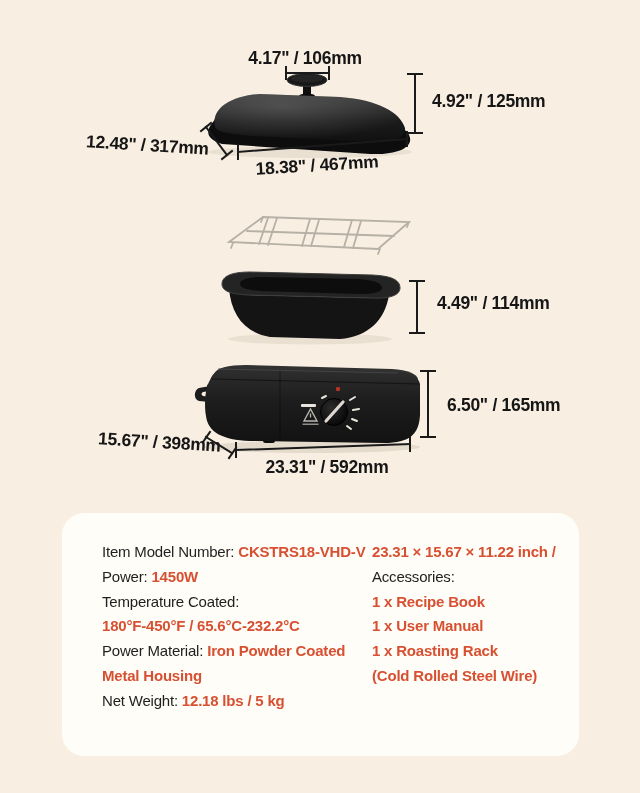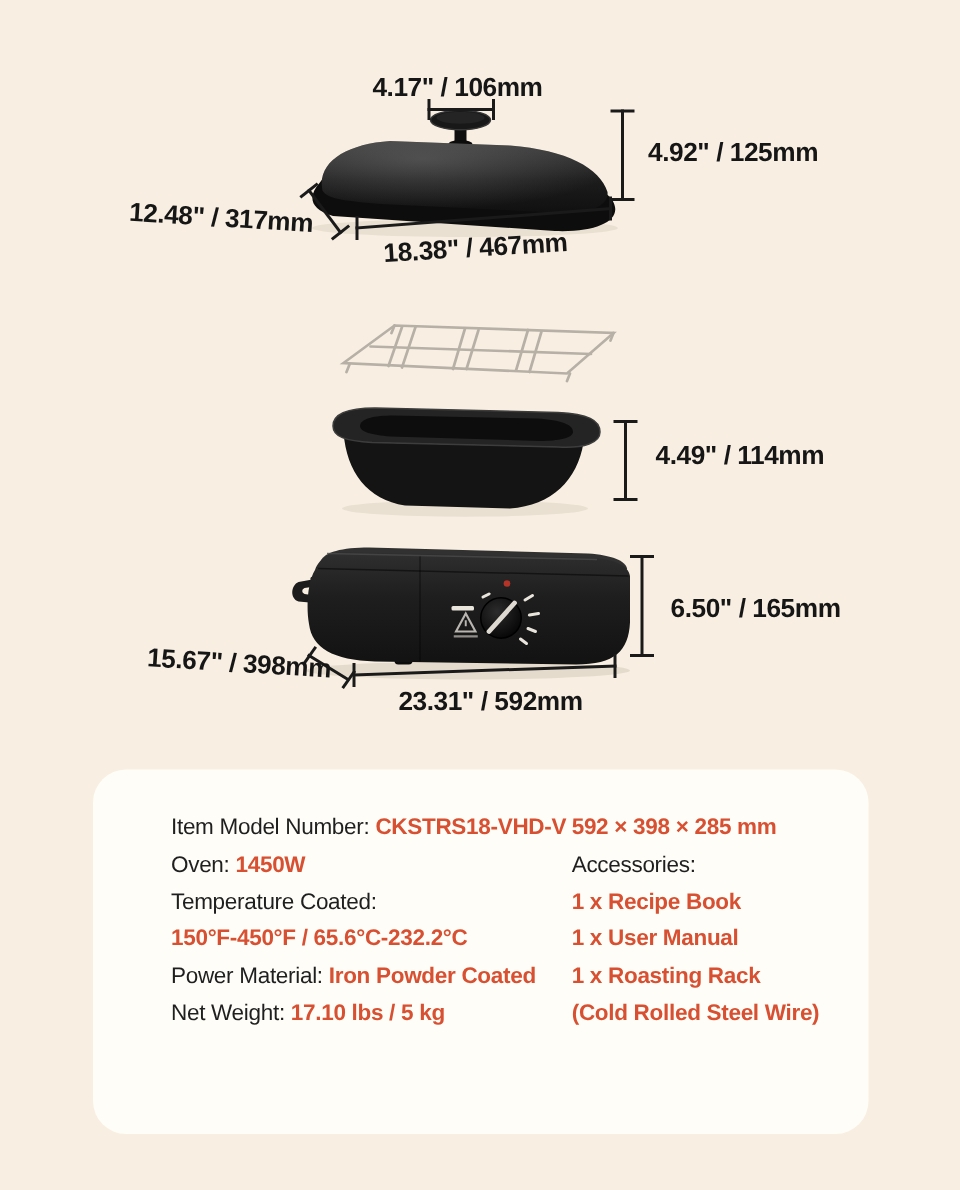--- a/index.html
+++ b/index.html
@@ -30,21 +30,21 @@
   .rot-cw{transform:rotate(3.5deg);}
   .rot-ccw{transform:rotate(-3.5deg);}
   .center{text-align:center;}
   .spec-card{
     position:absolute;
     left:62px;top:513px;
     width:517px;height:243px;
     background:var(--card);
     border-radius:22px;
     display:flex;
-    padding:27px 0 0 52px;
+    padding:27px 0 0 40px;
   }
   .spec-col{display:flex;flex-direction:column;}
   .spec-col.left{width:270px;}
   .spec-col.right{width:200px;}
   .spec-row{
     font-size:15px;
     line-height:24.8px;
     white-space:pre-wrap;
     letter-spacing:-0.2px;
   }
@@ -204,27 +204,28 @@
 <div class="dim-label rot-ccw center" style="left:247px;top:155px;width:140px;">18.38" / 467mm</div>
 <div class="dim-label" style="left:437px;top:293px;">4.49" / 114mm</div>
 <div class="dim-label" style="left:447px;top:395px;">6.50" / 165mm</div>
 <div class="dim-label rot-cw" style="left:98px;top:432px;">15.67" / 398mm</div>
 <div class="dim-label center" style="left:257px;top:457px;width:140px;">23.31" / 592mm</div>
 </div>
 
 <div class="spec-card">
   <div class="spec-col left">
     <div class="spec-row"><span class="spec-label">Item Model Number: </span><span class="spec-value">CKSTRS18-VHD-V</span></div>
-    <div class="spec-row"><span class="spec-label">Oven: </span><span class="spec-value">1450W</span></div>
+    <div class="spec-row"><span class="spec-label">Power: </span><span class="spec-value">1450W</span></div>
     <div class="spec-row"><span class="spec-label">Temperature Coated:</span><span class="spec-value"></span></div>
-    <div class="spec-row"><span class="spec-label"></span><span class="spec-value">150°F-450°F / 65.6°C-232.2°C</span></div>
+    <div class="spec-row"><span class="spec-label"></span><span class="spec-value">180°F-450°F / 65.6°C-232.2°C</span></div>
     <div class="spec-row"><span class="spec-label">Power Material: </span><span class="spec-value">Iron Powder Coated</span></div>
-    <div class="spec-row"><span class="spec-label">Net Weight: </span><span class="spec-value">17.10 lbs / 5 kg</span></div>
+    <div class="spec-row"><span class="spec-label"></span><span class="spec-value">Metal Housing</span></div>
+    <div class="spec-row"><span class="spec-label">Net Weight: </span><span class="spec-value">12.18 lbs / 5 kg</span></div>
   </div>
   <div class="spec-col right">
-    <div class="spec-row"><span class="spec-label"></span><span class="spec-value">592 × 398 × 285 mm</span></div>
+    <div class="spec-row"><span class="spec-label"></span><span class="spec-value">23.31 × 15.67 × 11.22 inch /</span></div>
     <div class="spec-row"><span class="spec-label">Accessories:</span><span class="spec-value"></span></div>
     <div class="spec-row"><span class="spec-label"></span><span class="spec-value">1 x Recipe Book</span></div>
     <div class="spec-row"><span class="spec-label"></span><span class="spec-value">1 x User Manual</span></div>
     <div class="spec-row"><span class="spec-label"></span><span class="spec-value">1 x Roasting Rack</span></div>
     <div class="spec-row"><span class="spec-label"></span><span class="spec-value">(Cold Rolled Steel Wire)</span></div>
   </div>
 </div>
 
 </body></html>

